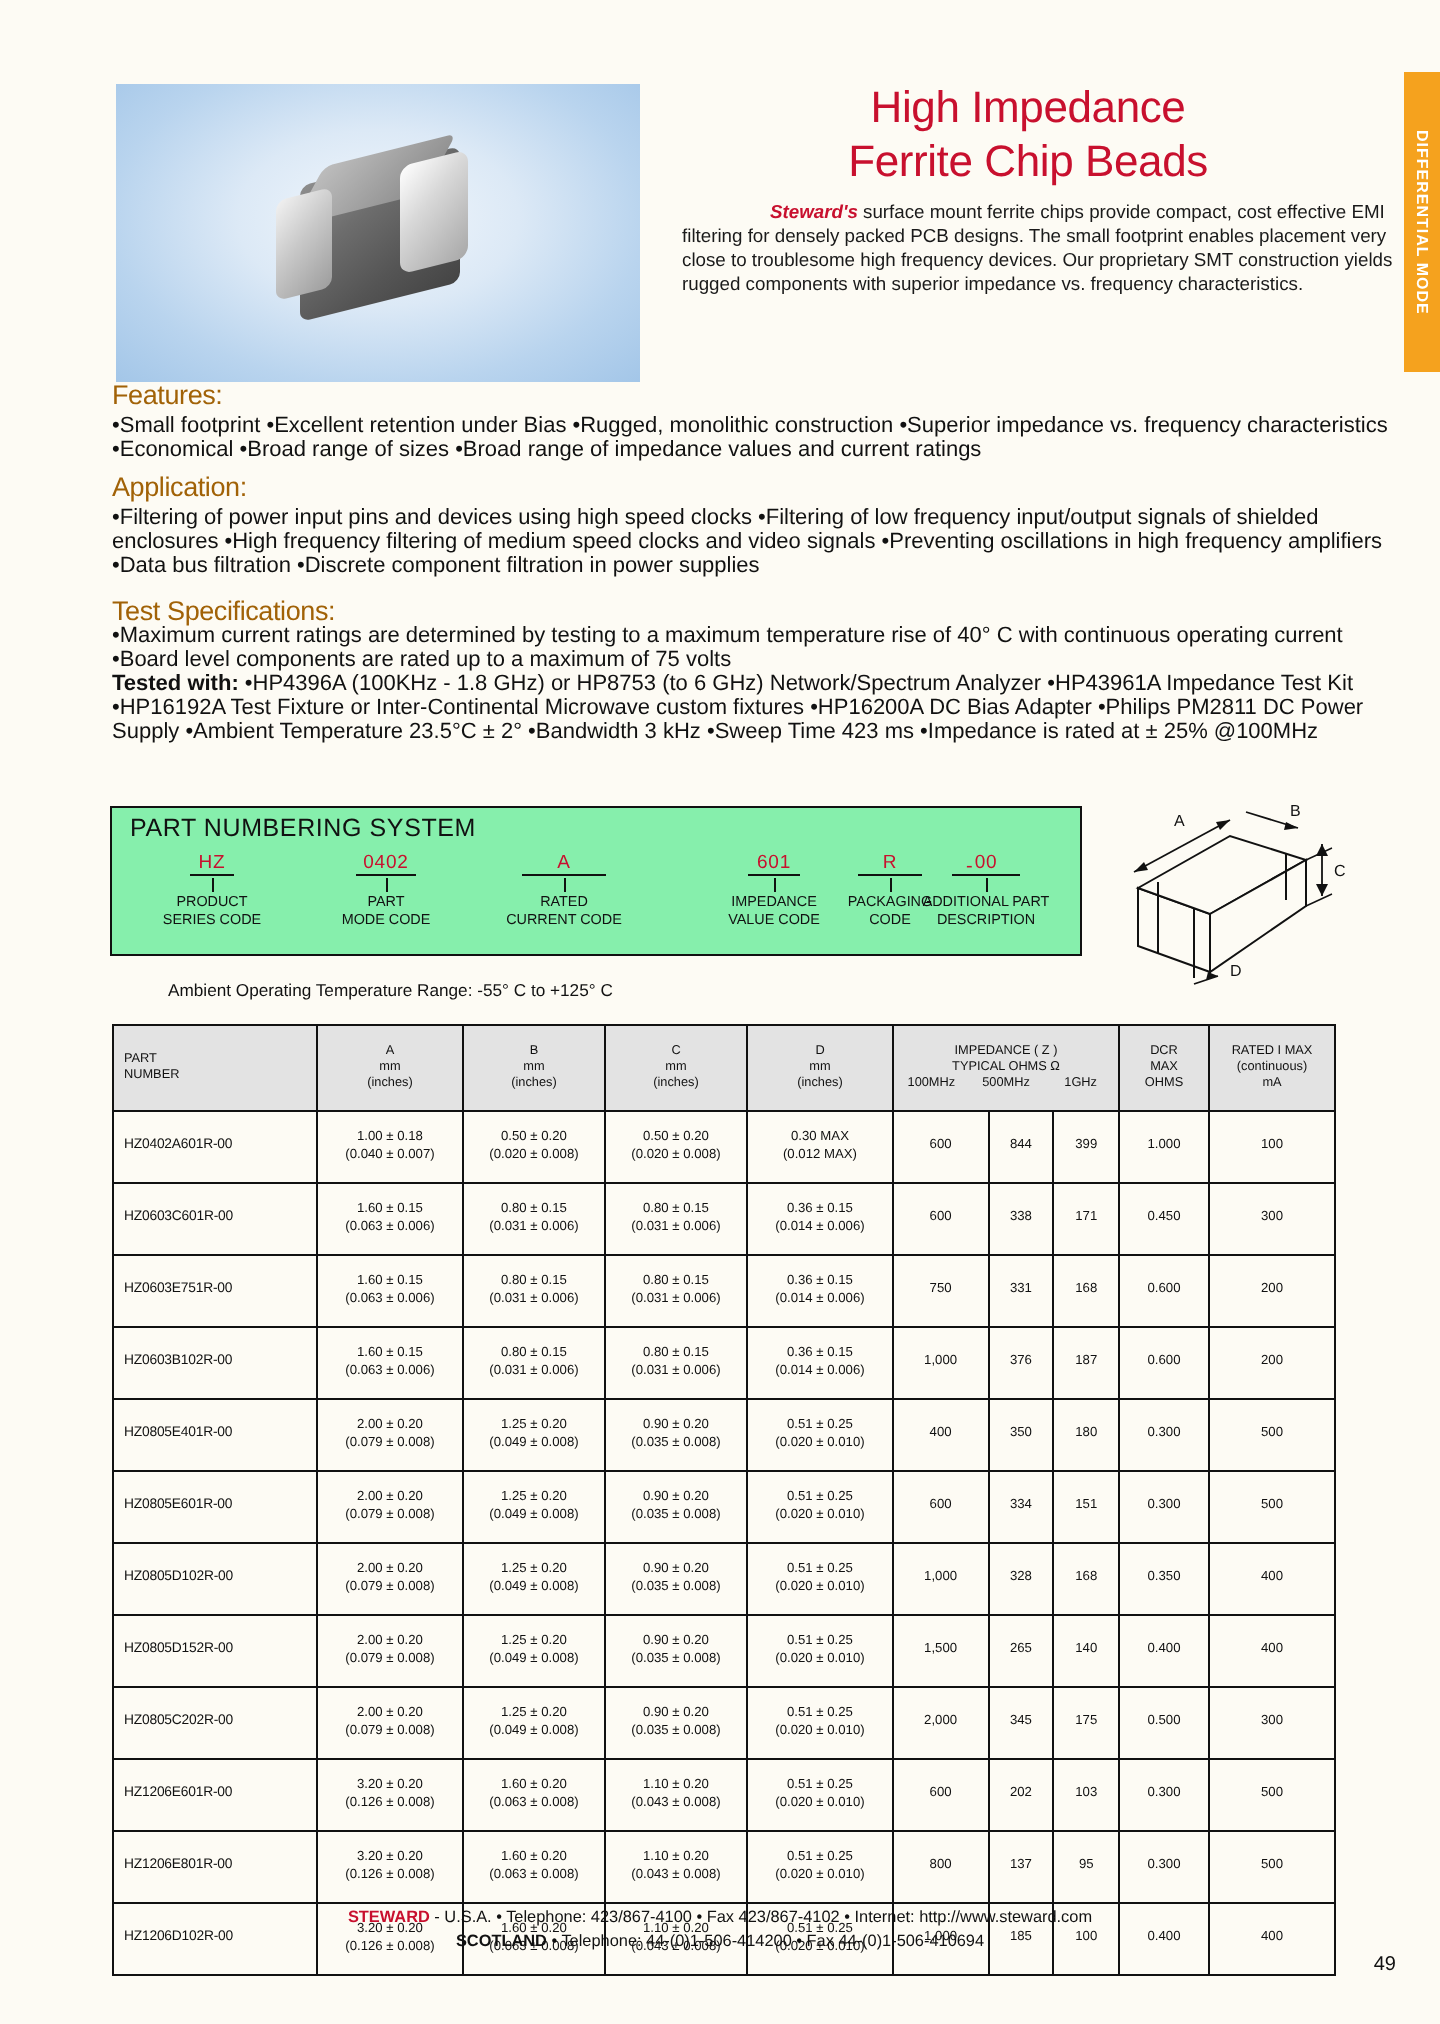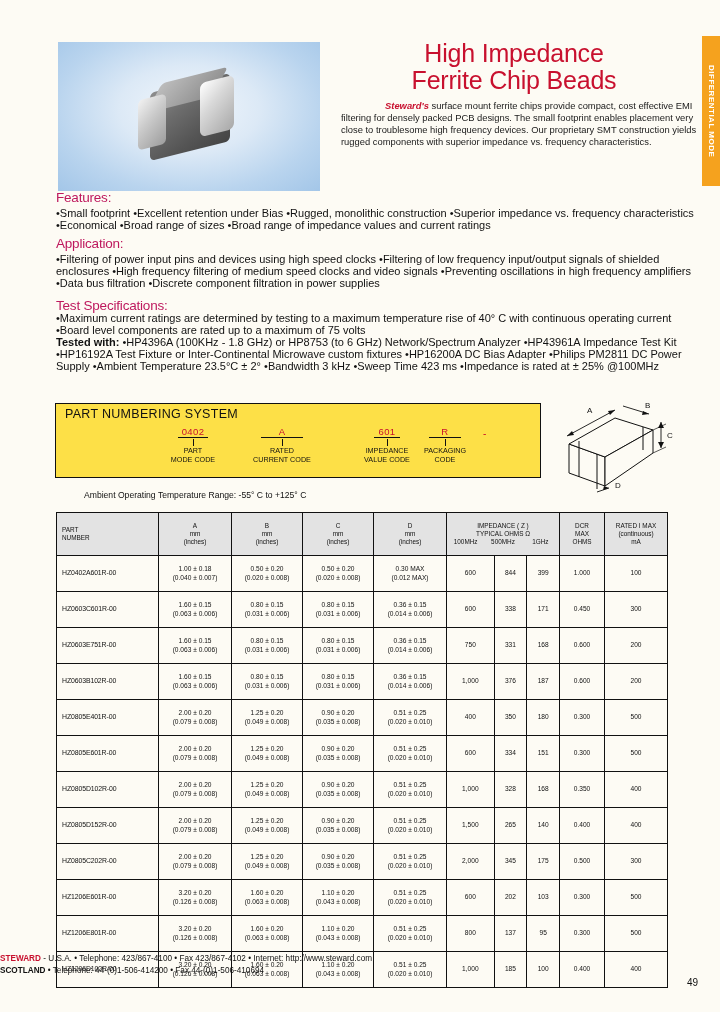--- a/index.html
+++ b/index.html
@@ -93,21 +93,21 @@
   
   .title-block {
     position: absolute;
     left: 330px;
     top: 40px;
     width: 368px;
     text-align: center;
   }
   .title-line {
     color: #c8102e;
-    font-size: 25px;
+    font-size: 22px;
     line-height: 27px;
     font-weight: normal;
     letter-spacing: -0.2px;
   }
   .intro {
     position: absolute;
     left: 341px;
     top: 100px;
     width: 356px;
     font-size: 9.4px;
@@ -117,41 +117,41 @@
   }
   .intro b.brand {
     color: #c8102e;
     font-style: italic;
     font-weight: bold;
     margin-left: 44px;
   }
 
   .sec-head {
     position: absolute;
-    color: #be185d;
+    color: #a16207;
     font-size: 13.5px;
     font-weight: normal;
     letter-spacing: -0.2px;
   }
   .body-text {
     position: absolute;
     font-size: 11px;
     line-height: 12.2px;
     color: #111;
   }
 
   
   .pn-box {
     position: absolute;
     left: 55px;
     top: 403px;
     width: 484px;
     height: 73px;
     border: 1.6px solid #111;
-    background: #fde047;
+    background: #86efac;
   }
   .pn-title {
     position: absolute;
     left: 9px;
     top: 3px;
     font-size: 12.5px;
     color: #111;
     letter-spacing: 0.3px;
   }
   .pn-col {
@@ -247,21 +247,21 @@
   .sub3 > div { flex: 1; }
   .dim-top { display: block; }
   .dim-bot { display: block; }
 
   
   .footer {
     position: absolute;
     left: 0;
     top: 953px;
     width: 720px;
-    text-align: left;
+    text-align: center;
     font-size: 8.2px;
     line-height: 11.5px;
     color: #111;
   }
   .footer .red { color: #c8102e; font-weight: bold; }
   .footer b { font-weight: bold; }
   .pageno {
     position: absolute;
     right: 22px;
     top: 977px;
@@ -301,20 +301,26 @@
   <div class="body-text" style="left:56px; top:253px; width:638px;">•Filtering of power input pins and devices using high speed clocks   •Filtering of low frequency input/output signals of shielded enclosures   •High frequency filtering of medium speed clocks and video signals  •Preventing oscillations in high frequency amplifiers •Data bus filtration  •Discrete component filtration in power supplies</div>
 
   <div class="sec-head" style="left:56px; top:298px;">Test  Specifications:</div>
   <div class="body-text" style="left:56px; top:312px; width:638px;">•Maximum current ratings are determined by testing to a maximum temperature rise of 40° C with continuous operating current</div>
   <div class="body-text" style="left:56px; top:324px; width:638px;">•Board level components are rated up to a maximum of 75 volts</div>
   <div class="body-text" style="left:56px; top:336px; width:638px;"><b>Tested with:</b><span> •HP4396A (100KHz - 1.8 GHz) or HP8753 (to 6 GHz) Network/Spectrum Analyzer •HP43961A Impedance Test Kit •HP16192A Test Fixture or Inter-Continental Microwave custom fixtures  •HP16200A DC Bias Adapter  •Philips PM2811 DC Power Supply  •Ambient Temperature 23.5°C ± 2°  •Bandwidth 3 kHz  •Sweep Time 423 ms  •Impedance is rated at ± 25% @100MHz</span></div>
 
   <div class="pn-box">
     <div class="pn-title">PART NUMBERING SYSTEM</div>
 
+    <div class="pn-col" style="left:8px; width:84px;">
+      <div class="pn-code">HZ</div>
+      <div class="pn-tick"></div>
+      <div>PRODUCT</div>
+      <div>SERIES CODE</div>
+    </div>
 
     <div class="pn-col" style="left:95px; width:84px;">
       <div class="pn-code">0402</div>
       <div class="pn-tick"></div>
       <div>PART</div>
       <div>MODE CODE</div>
     </div>
 
     <div class="pn-col" style="left:178px; width:96px;">
       <div class="pn-code" style="padding:0 18px;">A</div>
@@ -332,20 +338,26 @@
 
     <div class="pn-col" style="left:355px; width:68px;">
       <div class="pn-code" style="padding:0 12px;">R</div>
       <div class="pn-tick"></div>
       <div>PACKAGING</div>
       <div>CODE</div>
     </div>
 
     <div class="pn-dash" style="left:427px;">-</div>
 
+    <div class="pn-col" style="left:392px; width:90px;">
+      <div class="pn-code" style="padding:0 11px;">00</div>
+      <div class="pn-tick"></div>
+      <div>ADDITIONAL PART</div>
+      <div>DESCRIPTION</div>
+    </div>
   </div>
 
   <div class="draw3d">
     <svg width="152" height="95" viewBox="0 0 152 95">
       <g fill="none" stroke="#111" stroke-width="1">
 
         <polygon points="16,44 16,73 52,86 52,57" fill="#fdfbf4"></polygon>
 
         <polygon points="16,44 62,18 100,30 52,57" fill="#fdfbf4"></polygon>
 

